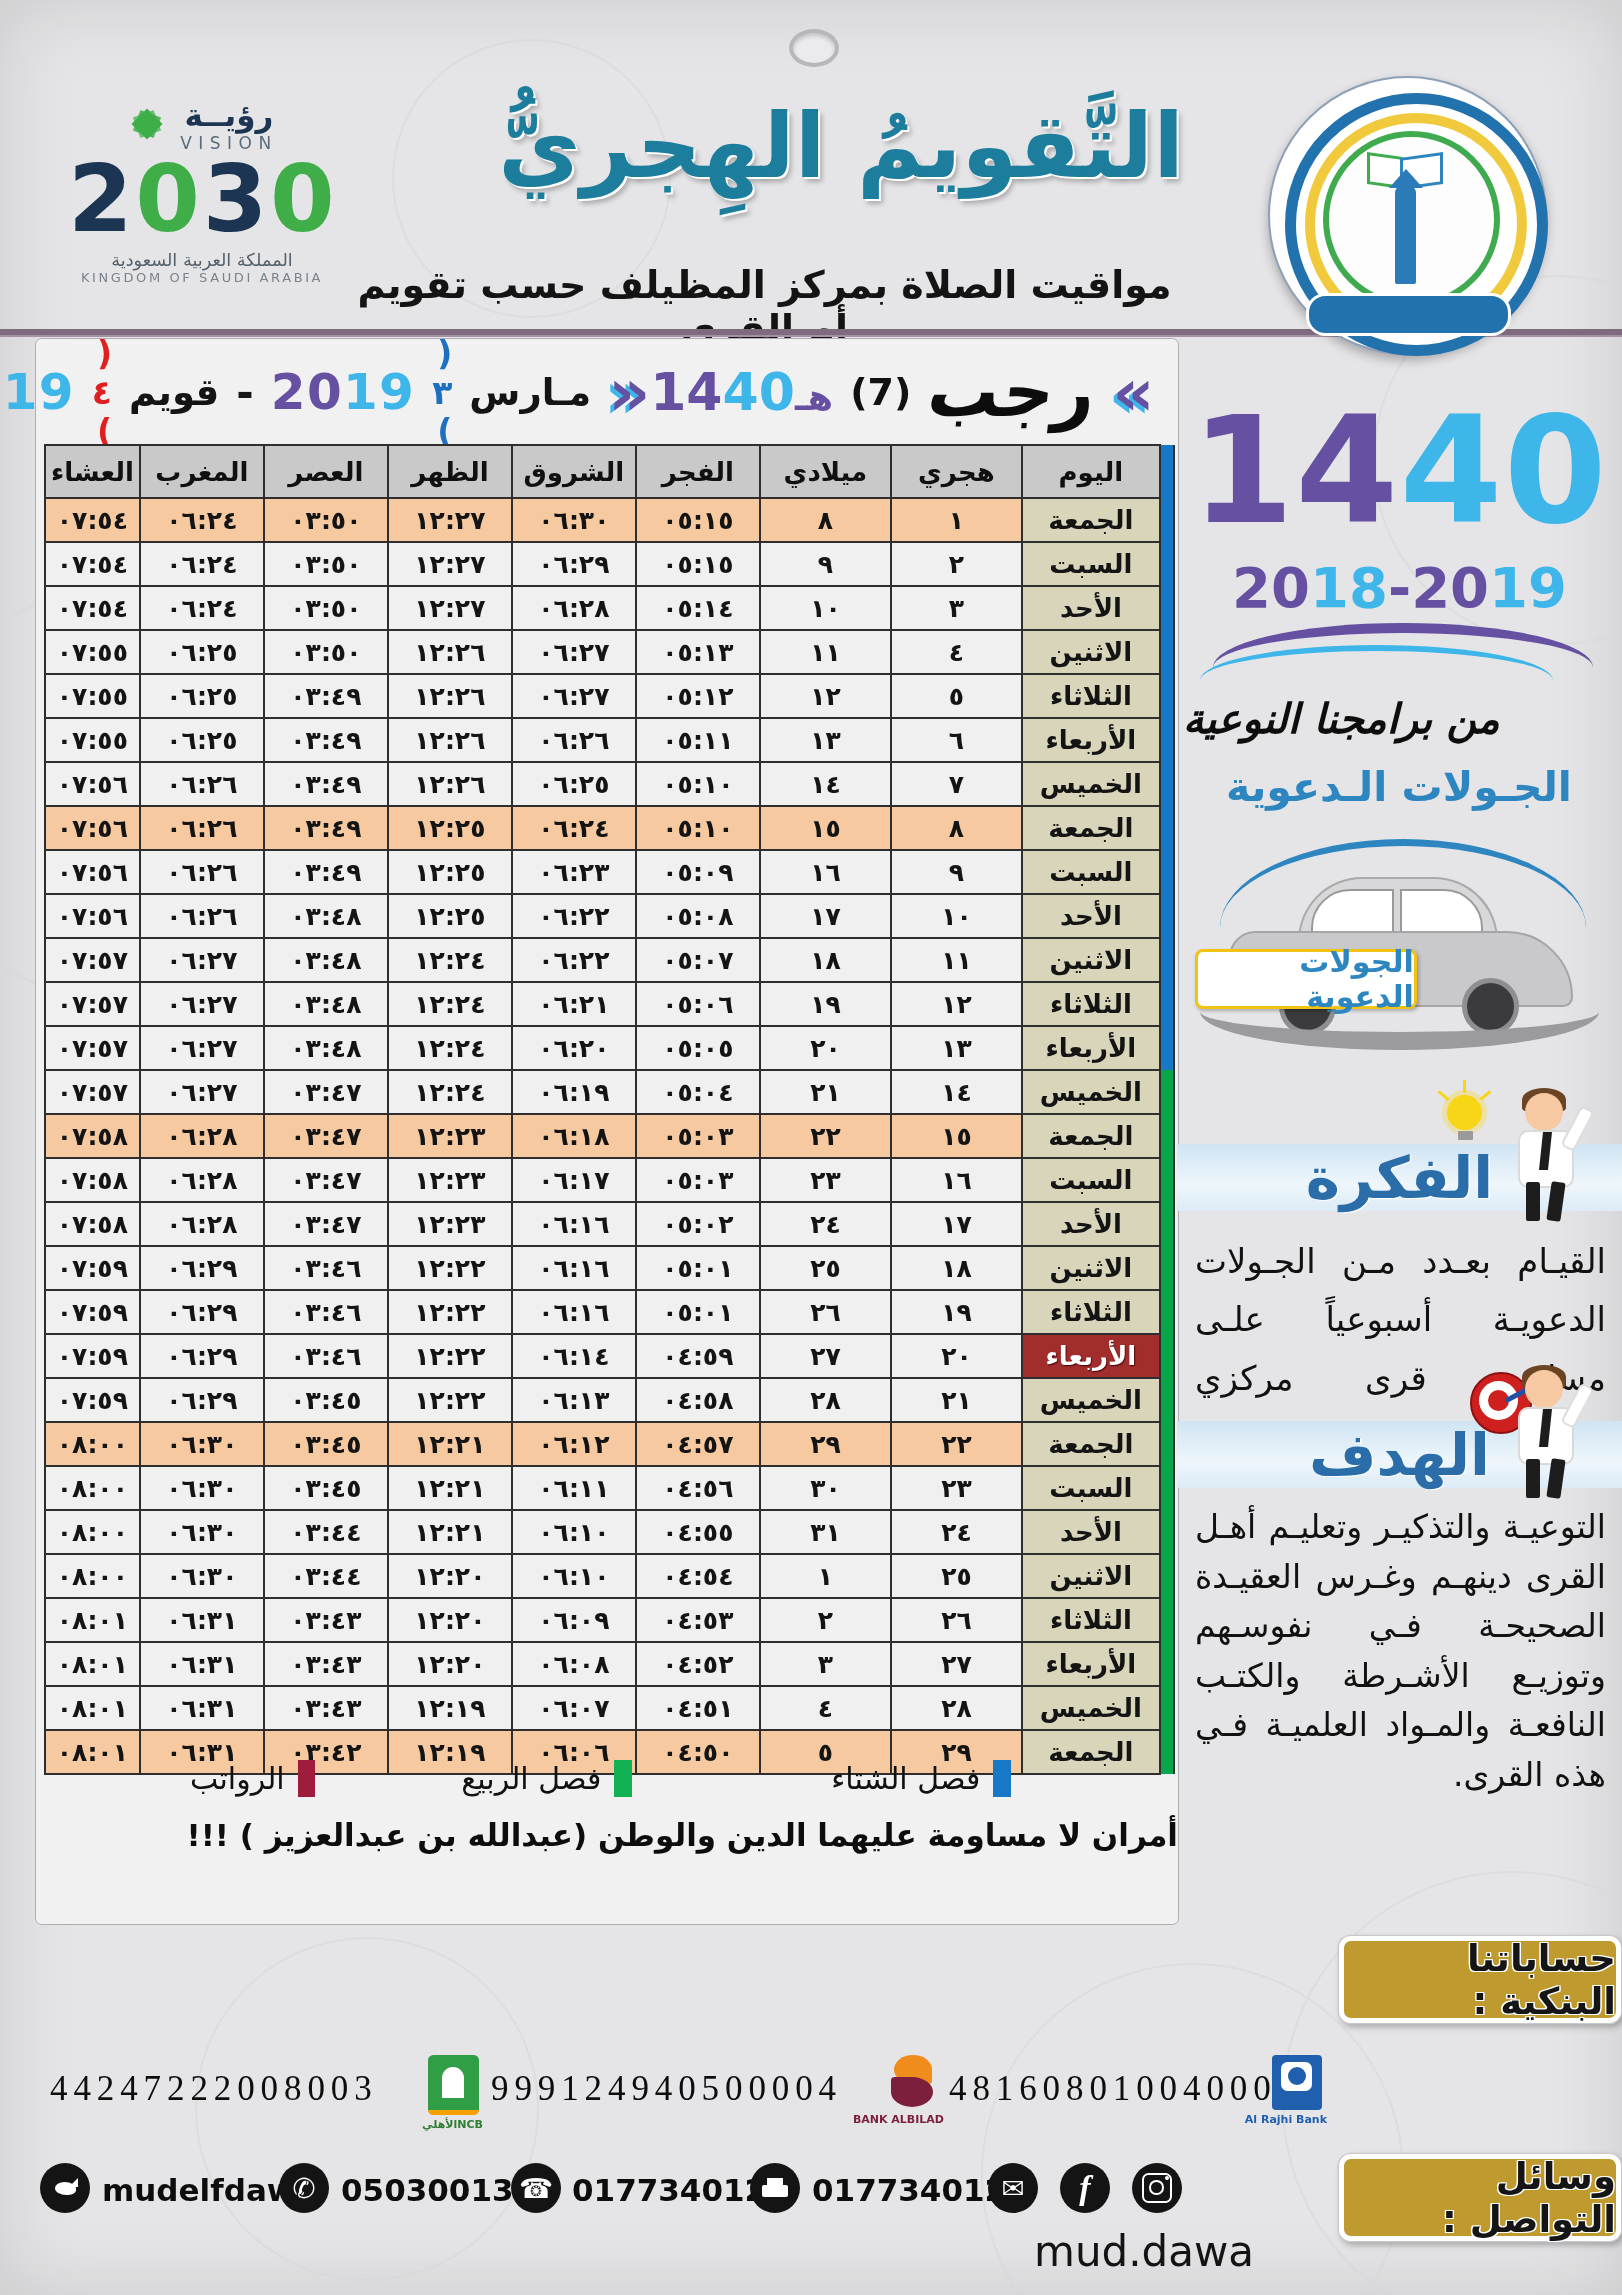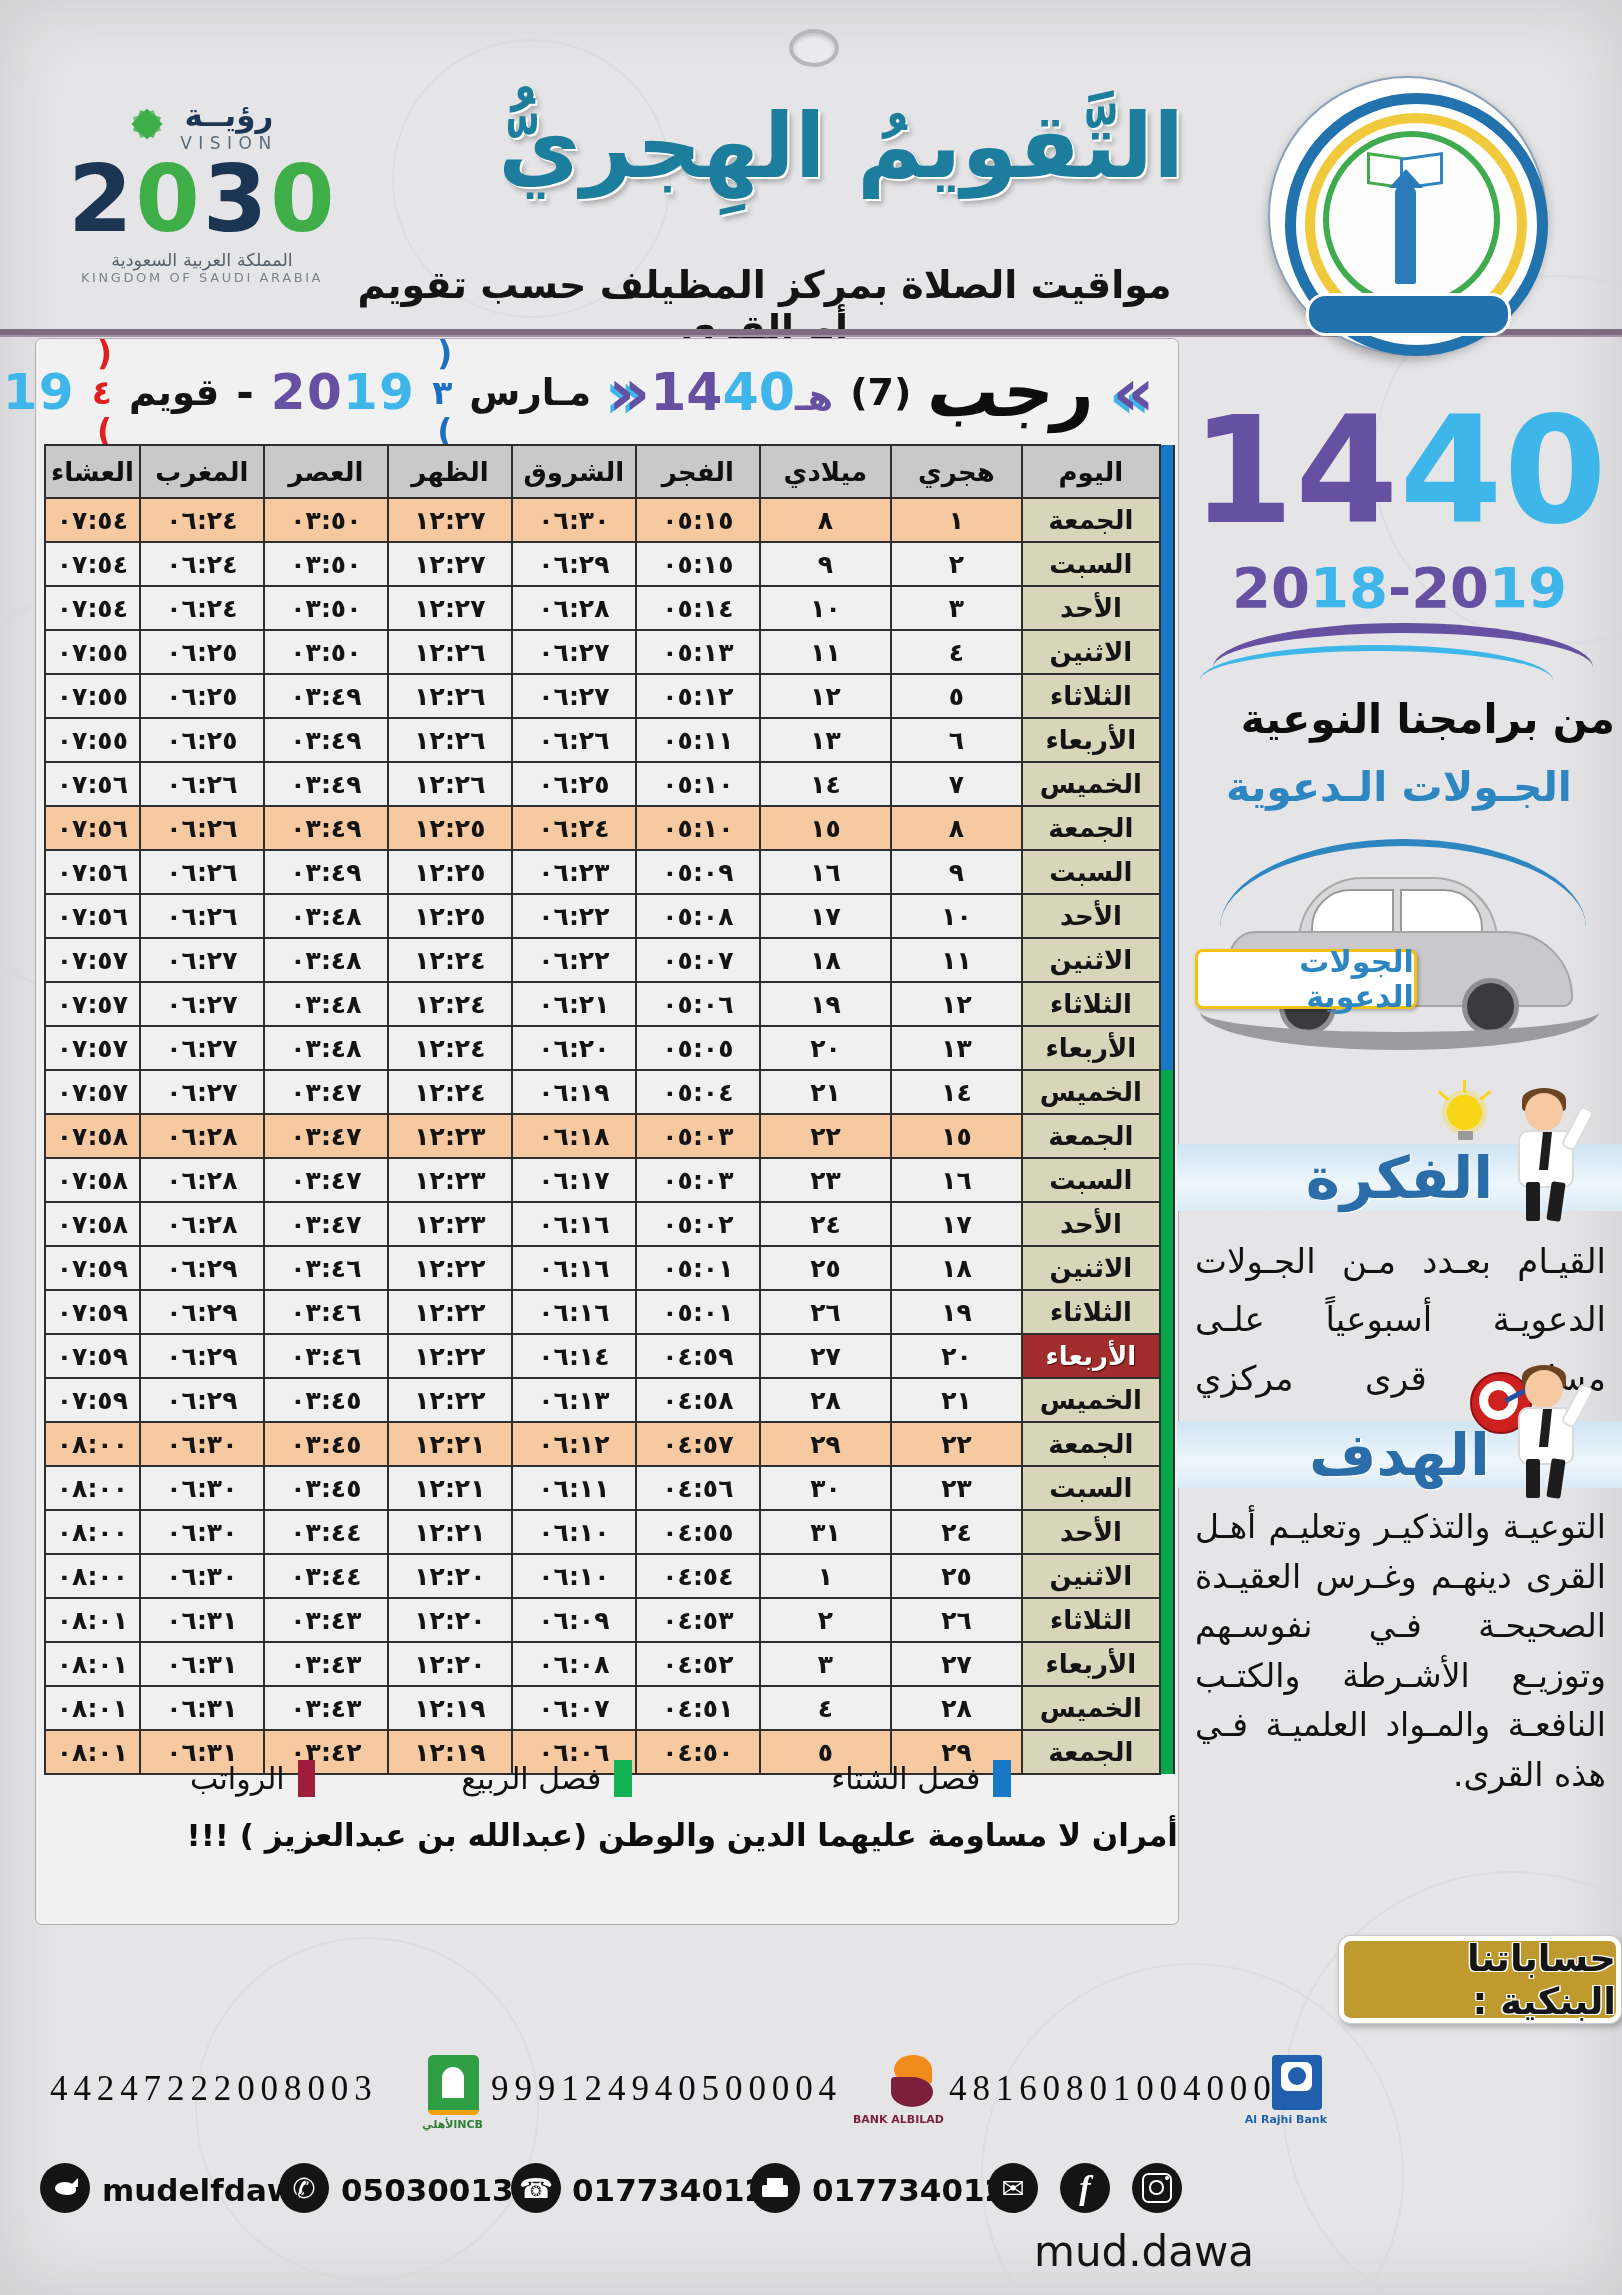--- a/index.html
+++ b/index.html
@@ -87,21 +87,21 @@
   .sq-winter{background:#1878c8;}.sq-spring{background:#12b254;}.sq-sal{background:#9e1c3c;}
   .quote{position:absolute;left:0;top:1478px;width:100%;text-align:right;font-size:31px;font-weight:bold;color:#0d0d0d;}
   
   .sb-year{left:1191px;top:397px;width:419px;text-align:center;font-size:148px;font-weight:bold;
            line-height:1;direction:ltr;letter-spacing:1.3px;}
   .sb-year .p1{color:#6550a1;}.sb-year .p2{color:#3eb6e9;}
   .sb-range{left:1191px;top:560px;width:419px;text-align:center;font-size:56px;font-weight:bold;direction:ltr;line-height:1;}
   .sb-range .a{color:#6550a1;}.sb-range .b{color:#3eb6e9;}
   .swoosh1{left:1214px;top:623px;width:380px;height:79px;border-top:10.5px solid #6550a1;border-radius:50%;}
   .swoosh2{left:1201px;top:645px;width:353px;height:65px;border-top:6.5px solid #3eb6e9;border-radius:50%;}
-  .sb-programs{left:1184px;top:695px;width:432px;text-align:right;font-size:41px;font-weight:bold;color:#0d0d0d;}
+  .sb-programs{left:1184px;top:695px;width:432px;text-align:left;font-size:41px;font-weight:bold;color:#0d0d0d;font-style:italic;}
   .sb-progname{left:1184px;top:763px;width:432px;text-align:center;font-size:41px;font-weight:bold;color:#2e86c1;}
   
   .car{left:1201px;top:839px;width:399px;height:249px;}
   .car-swoosh{position:absolute;left:19.6px;top:0;width:366px;height:170px;border-top:7.9px solid #2e86c1;border-radius:50%;}
   .car-roof{position:absolute;left:98px;top:38px;width:196px;height:60px;background:#d8d8da;border-radius:98px 98px 0 0;border:2px solid #aaa;}
   .car-win{position:absolute;left:111px;top:50px;width:79px;height:46px;background:#fff;border:2px solid #999;border-radius:39px 0 0 0;}
   .car-win2{position:absolute;left:200px;top:50px;width:79px;height:46px;background:#fff;border:2px solid #999;border-radius:0 39px 0 0;}
   .car-body{position:absolute;left:29.4px;top:92px;width:340px;height:72px;background:#c9c9cb;
             border-radius:39px 98px 14.4px 14.4px;border:2px solid #a5a5a8;}
   .car-wheel{position:absolute;top:139px;width:47px;height:47px;background:#3b3b3d;border-radius:50%;border:5.2px solid #8f8f92;}
@@ -737,15 +737,16 @@
     </div>
   <div class="soc-label" style="left:813px;top:2172px;">0177340127</div>
   <div class="soc-ic" style="left:989px;top:2163px;">✉</div>
   <div class="soc-ic" style="left:1061px;top:2163px;">
       <span class="fb-f">f</span>
     </div>
   <div class="soc-ic" style="left:1133px;top:2163px;">
       <span class="insta-ic"></span>
     </div>
   <div class="handle">mud.dawa</div>
+  <div class="gold" style="left:1340px;top:2154px;">وسائل التواصل :</div>
 
 </div>
 
 
 </body></html>

